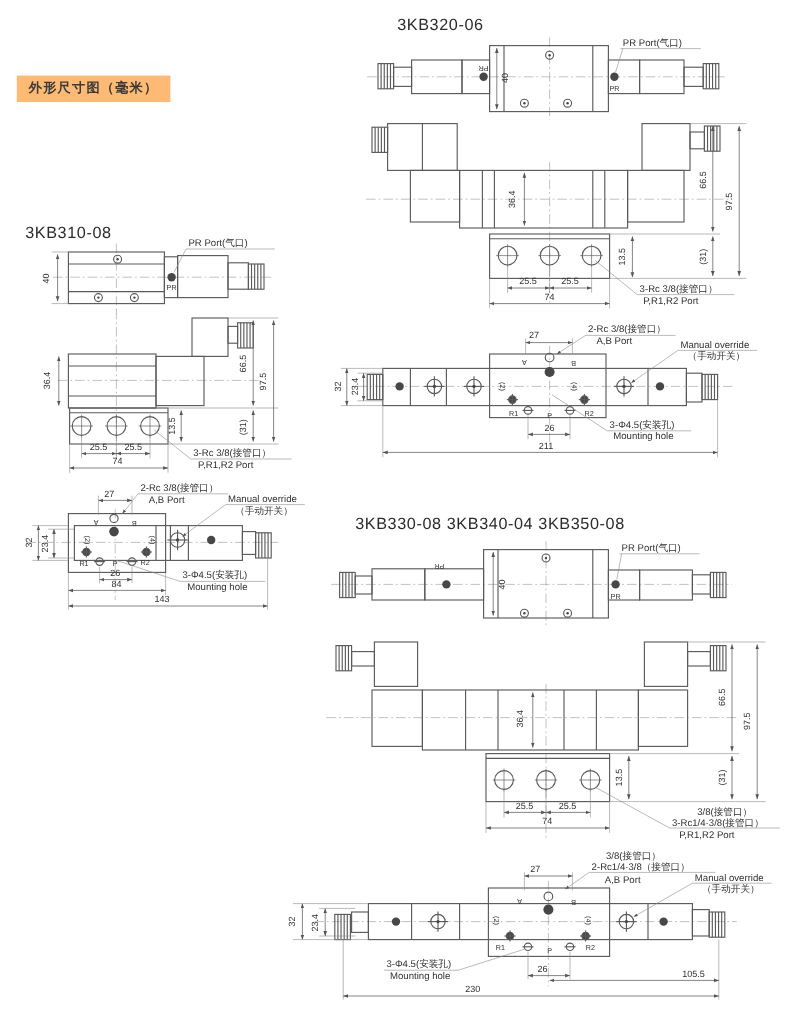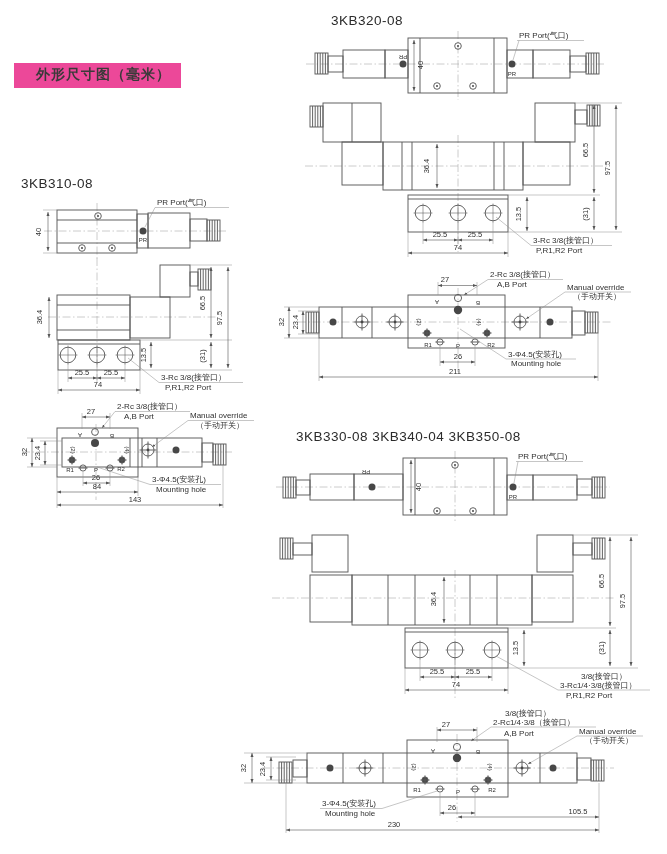--- a/index.html
+++ b/index.html
@@ -1,42 +1,42 @@
 <!DOCTYPE html>
 <html><head>
 <meta charset="utf-8">
 <style>
   html,body{margin:0;padding:0;background:#e8e8e8;}
   #canvas{position:relative;width:667px;height:854px;background:#ffffff;overflow:hidden;
           font-family:"Liberation Sans",sans-serif;}
-  .badge{position:absolute;left:14px;top:63px;background:#ec4899;color:#3a3a3a;
-         font-size:14px;font-weight:bold;padding:3px 10px 4px 22px;letter-spacing:1px;}
+  .badge{position:absolute;left:14px;top:63px;background:#fdba74;color:#3a3a3a;
+         font-size:11px;font-weight:bold;padding:3px 10px 4px 10px;letter-spacing:1px;}
   .sec-title{position:absolute;color:#2b2b2b;font-size:13.5px;letter-spacing:.5px;}
   #t320{left:331px;top:13px;}
-  #t310{left:21px;top:176px;}
+  #t310{left:21px;top:186px;}
   #t330{left:296px;top:429px;}
   svg{position:absolute;left:0;top:0;}
   svg text{font-family:"Liberation Sans",sans-serif;fill:#303030;}
   .dt{font-size:7.5px;text-anchor:middle;}
   .lt{font-size:8px;}
   .pt{font-size:6px;text-anchor:middle;}
   .ln{stroke:#5a5a5a;stroke-width:.95;fill:none;}
   .thin{stroke-width:.55;}
   .d{stroke:#555;stroke-width:.6;fill:none;}
   .e{stroke:#8c8c8c;stroke-width:.5;fill:none;}
   .c{stroke:#a3a3a3;stroke-width:.55;stroke-dasharray:8 2.5 1.5 2.5;fill:none;}
   .fd{fill:#474747;stroke:none;}
 </style>
 </head>
 <body>
 
 <div id="canvas">
 
   <div class="badge">外形尺寸图（毫米）</div>
-  <div class="sec-title" id="t320">3KB320-08</div>
+  <div class="sec-title" id="t320">3KB320-06</div>
   <div class="sec-title" id="t310">3KB310-08</div>
   <div class="sec-title" id="t330">3KB330-08 3KB340-04 3KB350-08</div>
 
   <svg width="667" height="854" viewBox="0 0 667 854">
     <defs>
       <marker id="ar" viewBox="0 0 10 10" refX="8.5" refY="5" markerWidth="8" markerHeight="8" orient="auto-start-reverse">
         <path d="M0,1.8 L8.5,5 L0,8.2 Z" fill="#555"></path>
       </marker>
       <g id="thr">
           <rect x="0" y="0" width="13" height="21"></rect>

